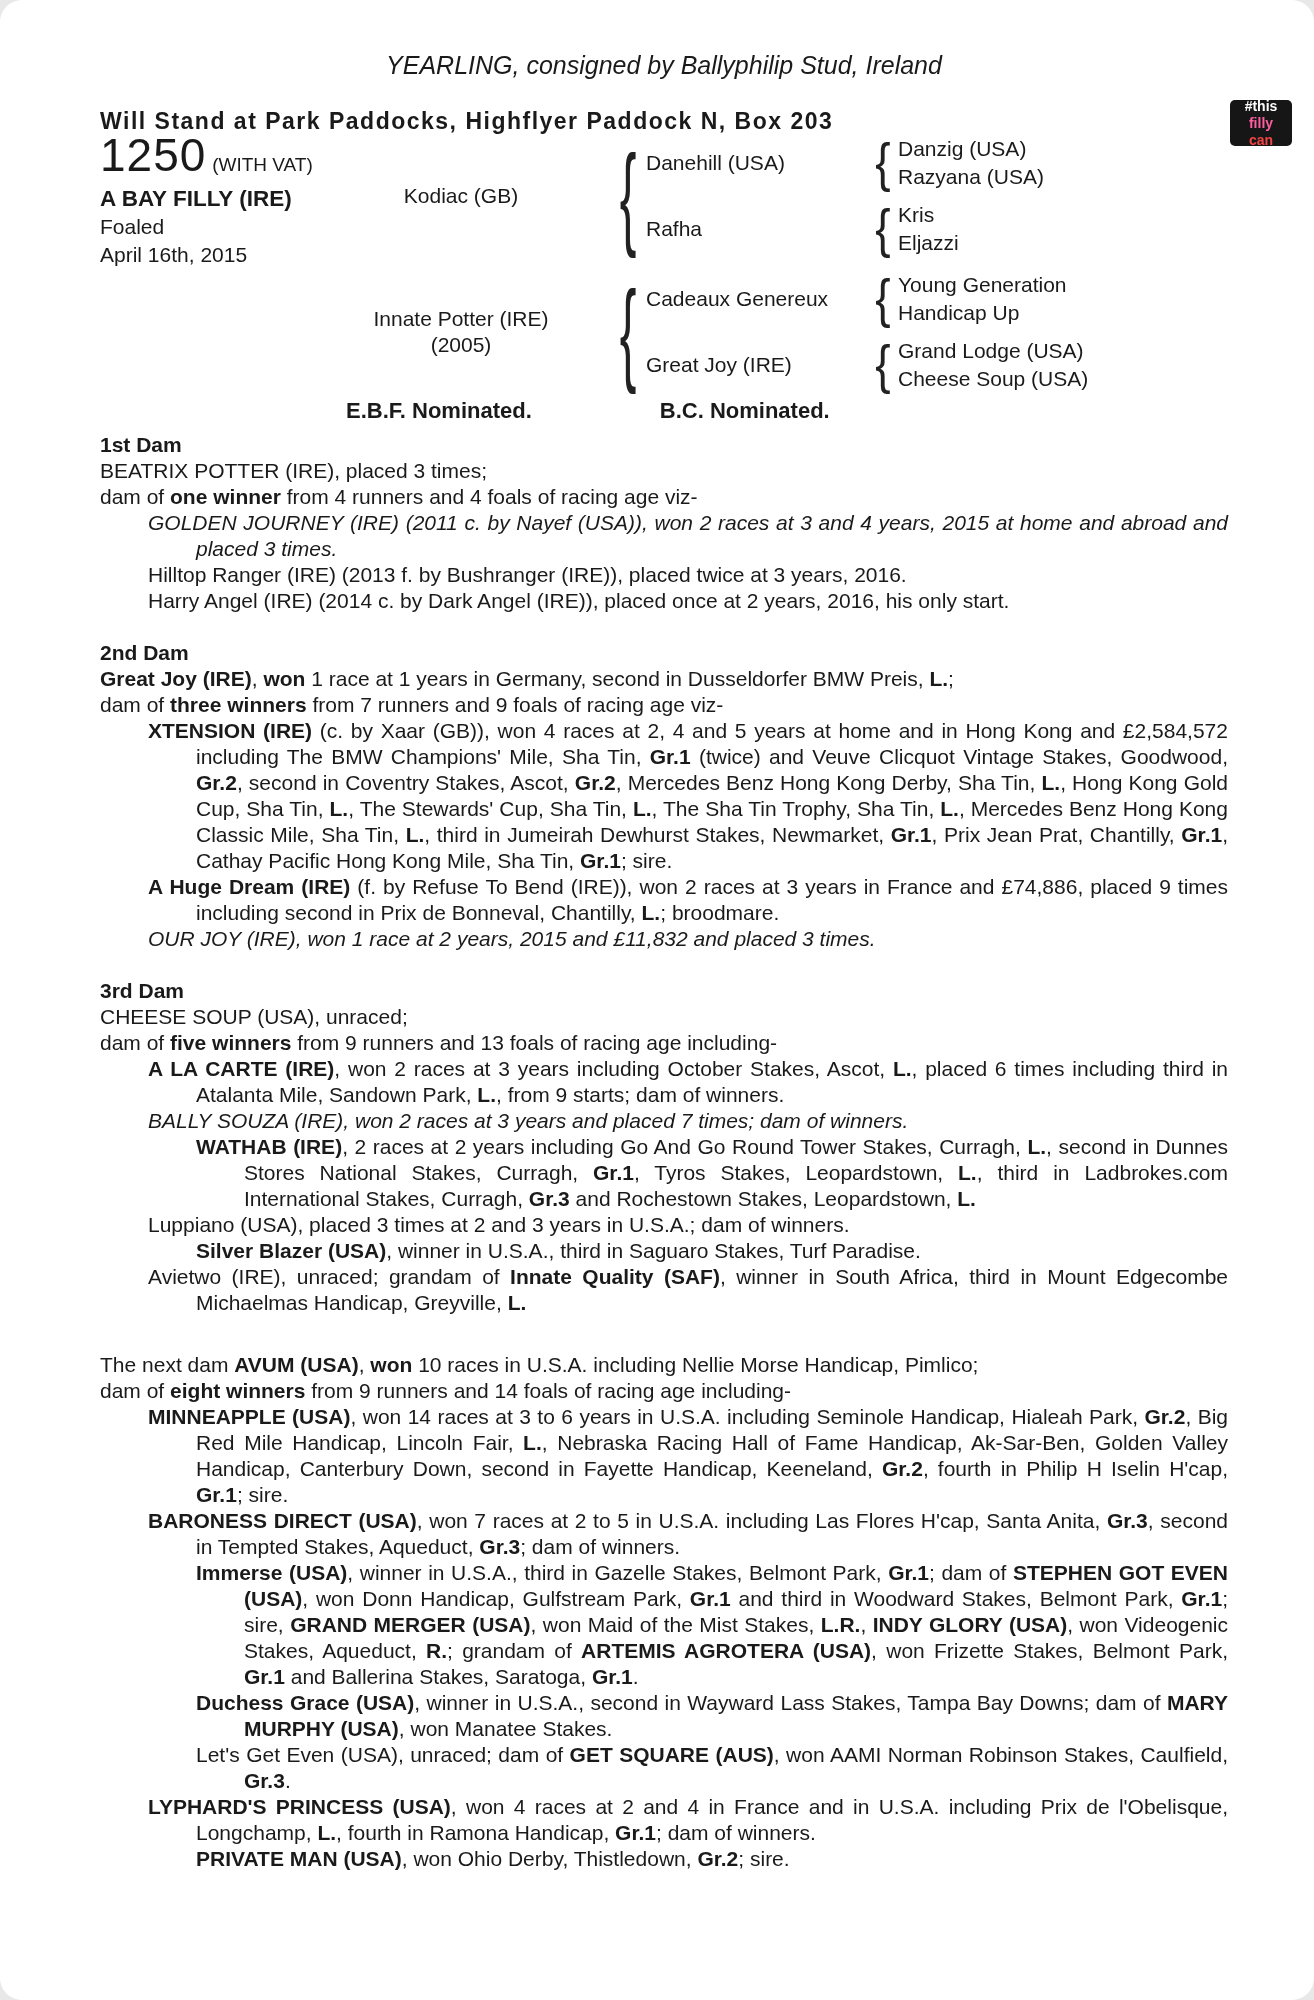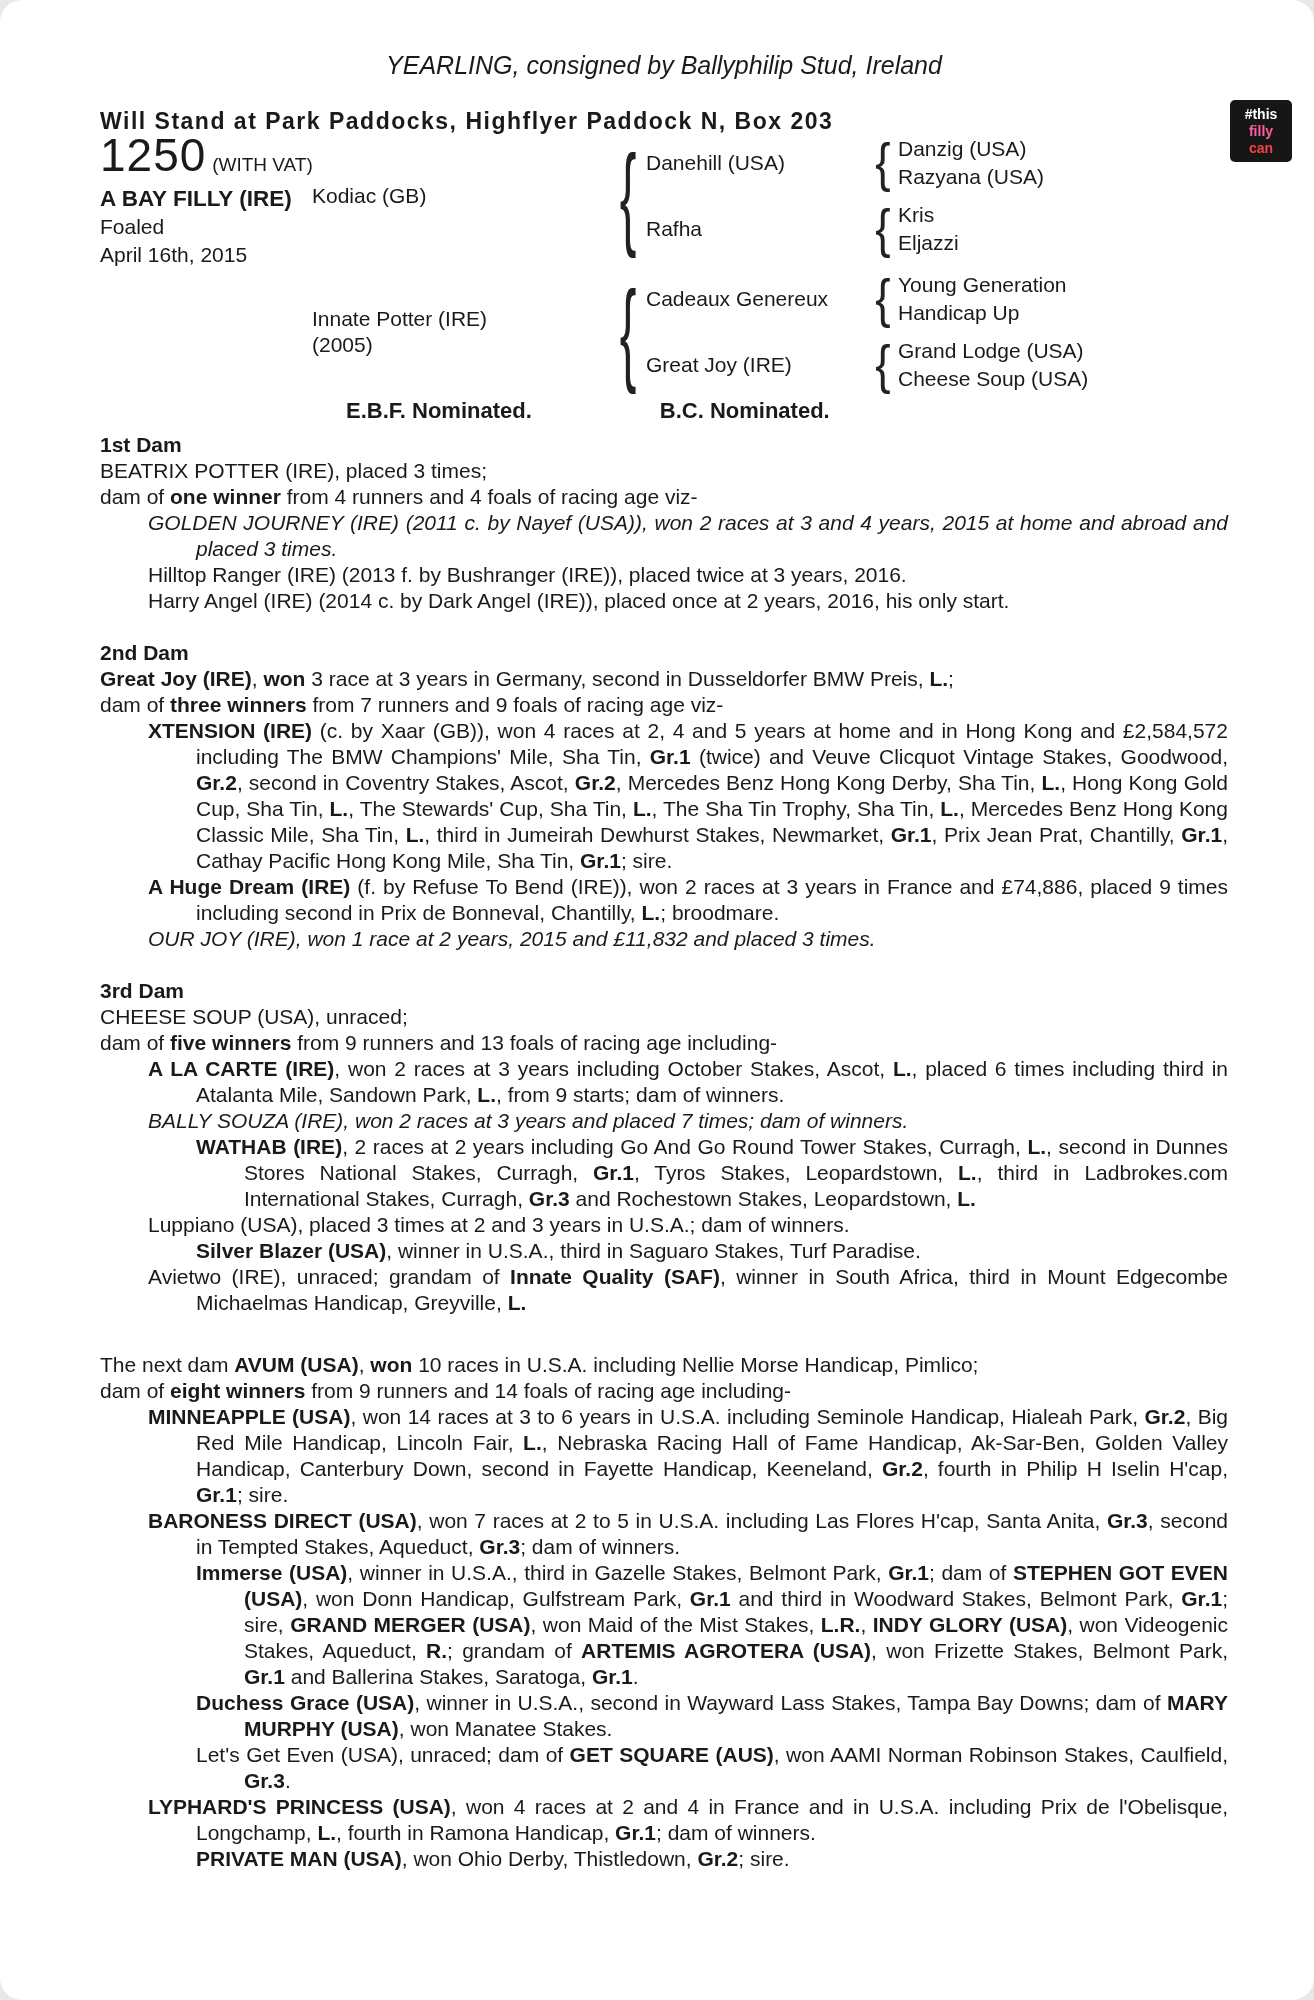--- a/index.html
+++ b/index.html
@@ -26,41 +26,41 @@
   .stand{
     font-weight:bold;
     font-size:23px;
     letter-spacing:1.5px;
   }
   .badge{
     position:absolute;
     top:100px;
     right:22px;
     width:62px;
-    height:62px;
+    height:46px;
     border-radius:5px;
     display:flex;
     flex-direction:column;
     align-items:center;
     justify-content:center;
     font-weight:bold;
     font-size:14px;
     line-height:17px;
   }
   
   .ped-area{display:flex;margin-top:8px;}
   .lot-info{width:212px;flex-shrink:0;}
   .lot-row{white-space:nowrap;}
   .lot-num{font-size:46px;font-weight:normal;letter-spacing:1px;}
   .vat{font-size:19px;}
   .desc{font-weight:bold;font-size:22.5px;margin-top:8px;}
   .foaled{margin-top:2px;}
   .tree{flex:1;display:flex;flex-direction:column;gap:16px;margin-top:-6px;}
   .half{display:flex;align-items:center;}
-  .parent{width:298px;flex-shrink:0;}
+  .parent{width:298px;flex-shrink:0;text-align:center;}
   .gp-col{flex:1;display:flex;flex-direction:column;gap:12px;}
   .gp-group{display:flex;align-items:center;}
   .gp-name{width:222px;flex-shrink:0;}
   .gg-col{display:flex;flex-direction:column;gap:2px;}
   .brace{flex-shrink:0;display:flex;align-items:center;justify-content:center;color:#222;}
   .brace::before{content:"{";display:block;font-weight:400;}
   .brace.sm{width:30px;}
   .brace.sm::before{font-size:46px;transform:scaleY(1.15);}
   .brace.lg{width:36px;}
   .brace.lg::before{font-size:50px;transform:scaleY(2.25);}
@@ -167,21 +167,21 @@
       <div class="section first">
         <div class="sec-head">1st Dam</div>
         <div class="blk ind0"><span>BEATRIX POTTER (IRE), placed 3 times;</span></div>
         <div class="blk ind0"><span>dam of </span><span class="b">one winner</span><span> from 4 runners and 4 foals of racing age viz-</span></div>
         <div class="blk ind1"><span class="i">GOLDEN JOURNEY (IRE) (2011 c. by Nayef (USA)), won 2 races at 3 and 4 years, 2015 at home and abroad and placed 3 times.</span></div>
         <div class="blk ind1"><span>Hilltop Ranger (IRE) (2013 f. by Bushranger (IRE)), placed twice at 3 years, 2016.</span></div>
         <div class="blk ind1"><span>Harry Angel (IRE) (2014 c. by Dark Angel (IRE)), placed once at 2 years, 2016, his only start.</span></div>
       </div>
       <div class="section">
         <div class="sec-head">2nd Dam</div>
-        <div class="blk ind0"><span class="b">Great Joy (IRE)</span><span>, </span><span class="b">won</span><span> 3 race at 3 years in Germany, second in Dusseldorfer BMW Preis, </span><span class="b">L.</span><span>;</span></div>
+        <div class="blk ind0"><span class="b">Great Joy (IRE)</span><span>, </span><span class="b">won</span><span> 1 race at 1 years in Germany, second in Dusseldorfer BMW Preis, </span><span class="b">L.</span><span>;</span></div>
         <div class="blk ind0"><span>dam of </span><span class="b">three winners</span><span> from 7 runners and 9 foals of racing age viz-</span></div>
         <div class="blk ind1"><span class="b">XTENSION (IRE)</span><span> (c. by Xaar (GB)), won 4 races at 2, 4 and 5 years at home and in Hong Kong and £2,584,572 including The BMW Champions' Mile, Sha Tin, </span><span class="b">Gr.1</span><span> (twice) and Veuve Clicquot Vintage Stakes, Goodwood, </span><span class="b">Gr.2</span><span>, second in Coventry Stakes, Ascot, </span><span class="b">Gr.2</span><span>, Mercedes Benz Hong Kong Derby, Sha Tin, </span><span class="b">L.</span><span>, Hong Kong Gold Cup, Sha Tin, </span><span class="b">L.</span><span>, The Stewards' Cup, Sha Tin, </span><span class="b">L.</span><span>, The Sha Tin Trophy, Sha Tin, </span><span class="b">L.</span><span>, Mercedes Benz Hong Kong Classic Mile, Sha Tin, </span><span class="b">L.</span><span>, third in Jumeirah Dewhurst Stakes, Newmarket, </span><span class="b">Gr.1</span><span>, Prix Jean Prat, Chantilly, </span><span class="b">Gr.1</span><span>, Cathay Pacific Hong Kong Mile, Sha Tin, </span><span class="b">Gr.1</span><span>; sire.</span></div>
         <div class="blk ind1"><span class="b">A Huge Dream (IRE)</span><span> (f. by Refuse To Bend (IRE)), won 2 races at 3 years in France and £74,886, placed 9 times including second in Prix de Bonneval, Chantilly, </span><span class="b">L.</span><span>; broodmare.</span></div>
         <div class="blk ind1"><span class="i">OUR JOY (IRE), won 1 race at 2 years, 2015 and £11,832 and placed 3 times.</span></div>
       </div>
       <div class="section">
         <div class="sec-head">3rd Dam</div>
         <div class="blk ind0"><span>CHEESE SOUP (USA), unraced;</span></div>
         <div class="blk ind0"><span>dam of </span><span class="b">five winners</span><span> from 9 runners and 13 foals of racing age including-</span></div>
         <div class="blk ind1"><span class="b">A LA CARTE (IRE)</span><span>, won 2 races at 3 years including October Stakes, Ascot, </span><span class="b">L.</span><span>, placed 6 times including third in Atalanta Mile, Sandown Park, </span><span class="b">L.</span><span>, from 9 starts; dam of winners.</span></div>

